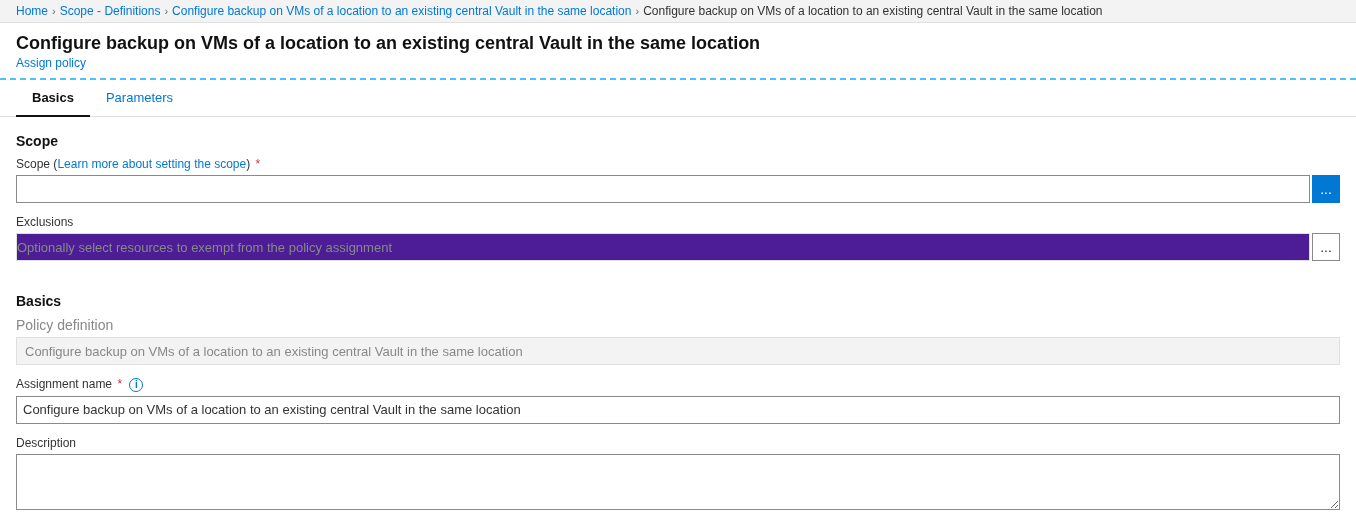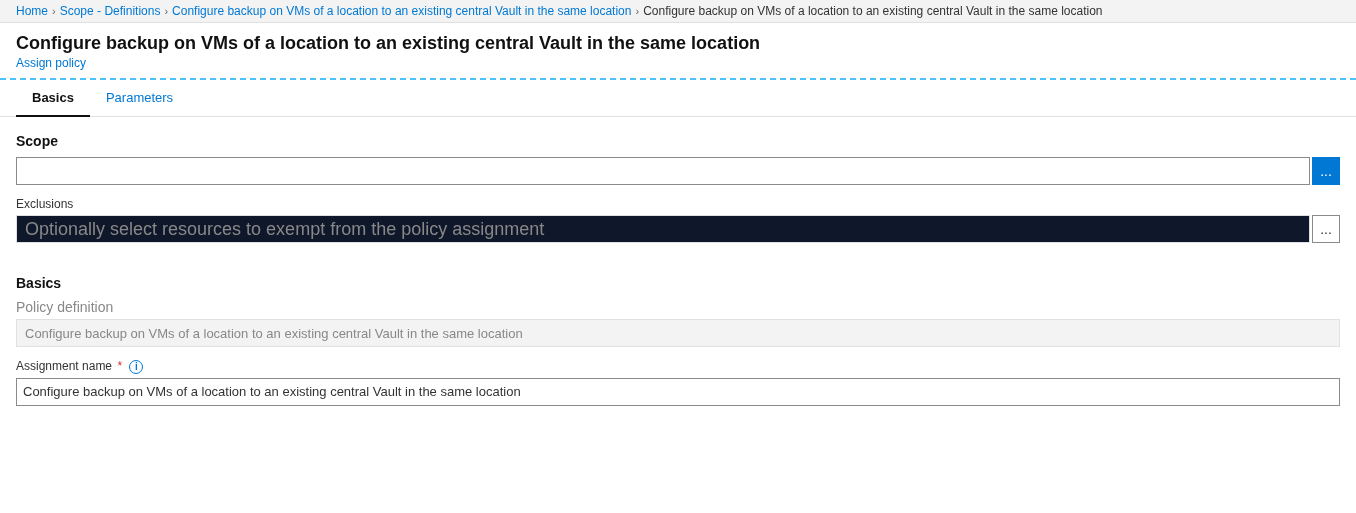--- a/index.html
+++ b/index.html
@@ -123,23 +123,23 @@
     }
     .exclusions-row {
       display: flex;
       align-items: center;
       margin-bottom: 20px;
     }
     .exclusions-placeholder {
       flex: 1;
       height: 28px;
       border: 1px solid #e0e0e0;
-      background: #0f172a;
-      padding: 0 8px;
-      font-size: 18px;
+      background: #4c1d95;
+      padding: 0 0;
+      font-size: 13px;
       color: #888;
       display: flex;
       align-items: center;
     }
     .section-label {
       font-size: 14px;
       color: #888;
       margin-bottom: 4px;
     }
     .policy-def-field {
@@ -213,20 +213,25 @@
   <div class="tab active">Basics</div>
   <div class="tab">Parameters</div>
 </div>
 
 <div class="content">
 
   <div class="section-divider">
     <div class="section-title">Scope</div>
 
     <div class="field-group">
+      <div class="field-label">
+        <span>Scope</span>
+        (<a>Learn more about setting the scope</a>)
+        <span class="required">*</span>
+      </div>
       <div class="input-row">
         <input type="text" class="text-input" value="" style="">
         <button class="browse-btn">...</button>
       </div>
     </div>
 
     <div class="field-group">
       <div class="field-label">Exclusions</div>
       <div class="exclusions-row">
         <div class="exclusions-placeholder">Optionally select resources to exempt from the policy assignment</div>
@@ -245,15 +250,19 @@
 
     <div class="field-group">
       <div class="field-label">
         <span>Assignment name</span>
         <span class="required">*</span>
         <span class="info-icon">i</span>
       </div>
       <input type="text" class="assignment-name-input" value="Configure backup on VMs of a location to an existing central Vault in the same location" style="">
     </div>
 
+    <div class="field-group">
+      <div class="field-label">Description</div>
+      <textarea class="description-textarea" style=""></textarea>
+    </div>
   </div>
 
 </div>
 
 </body></html>

